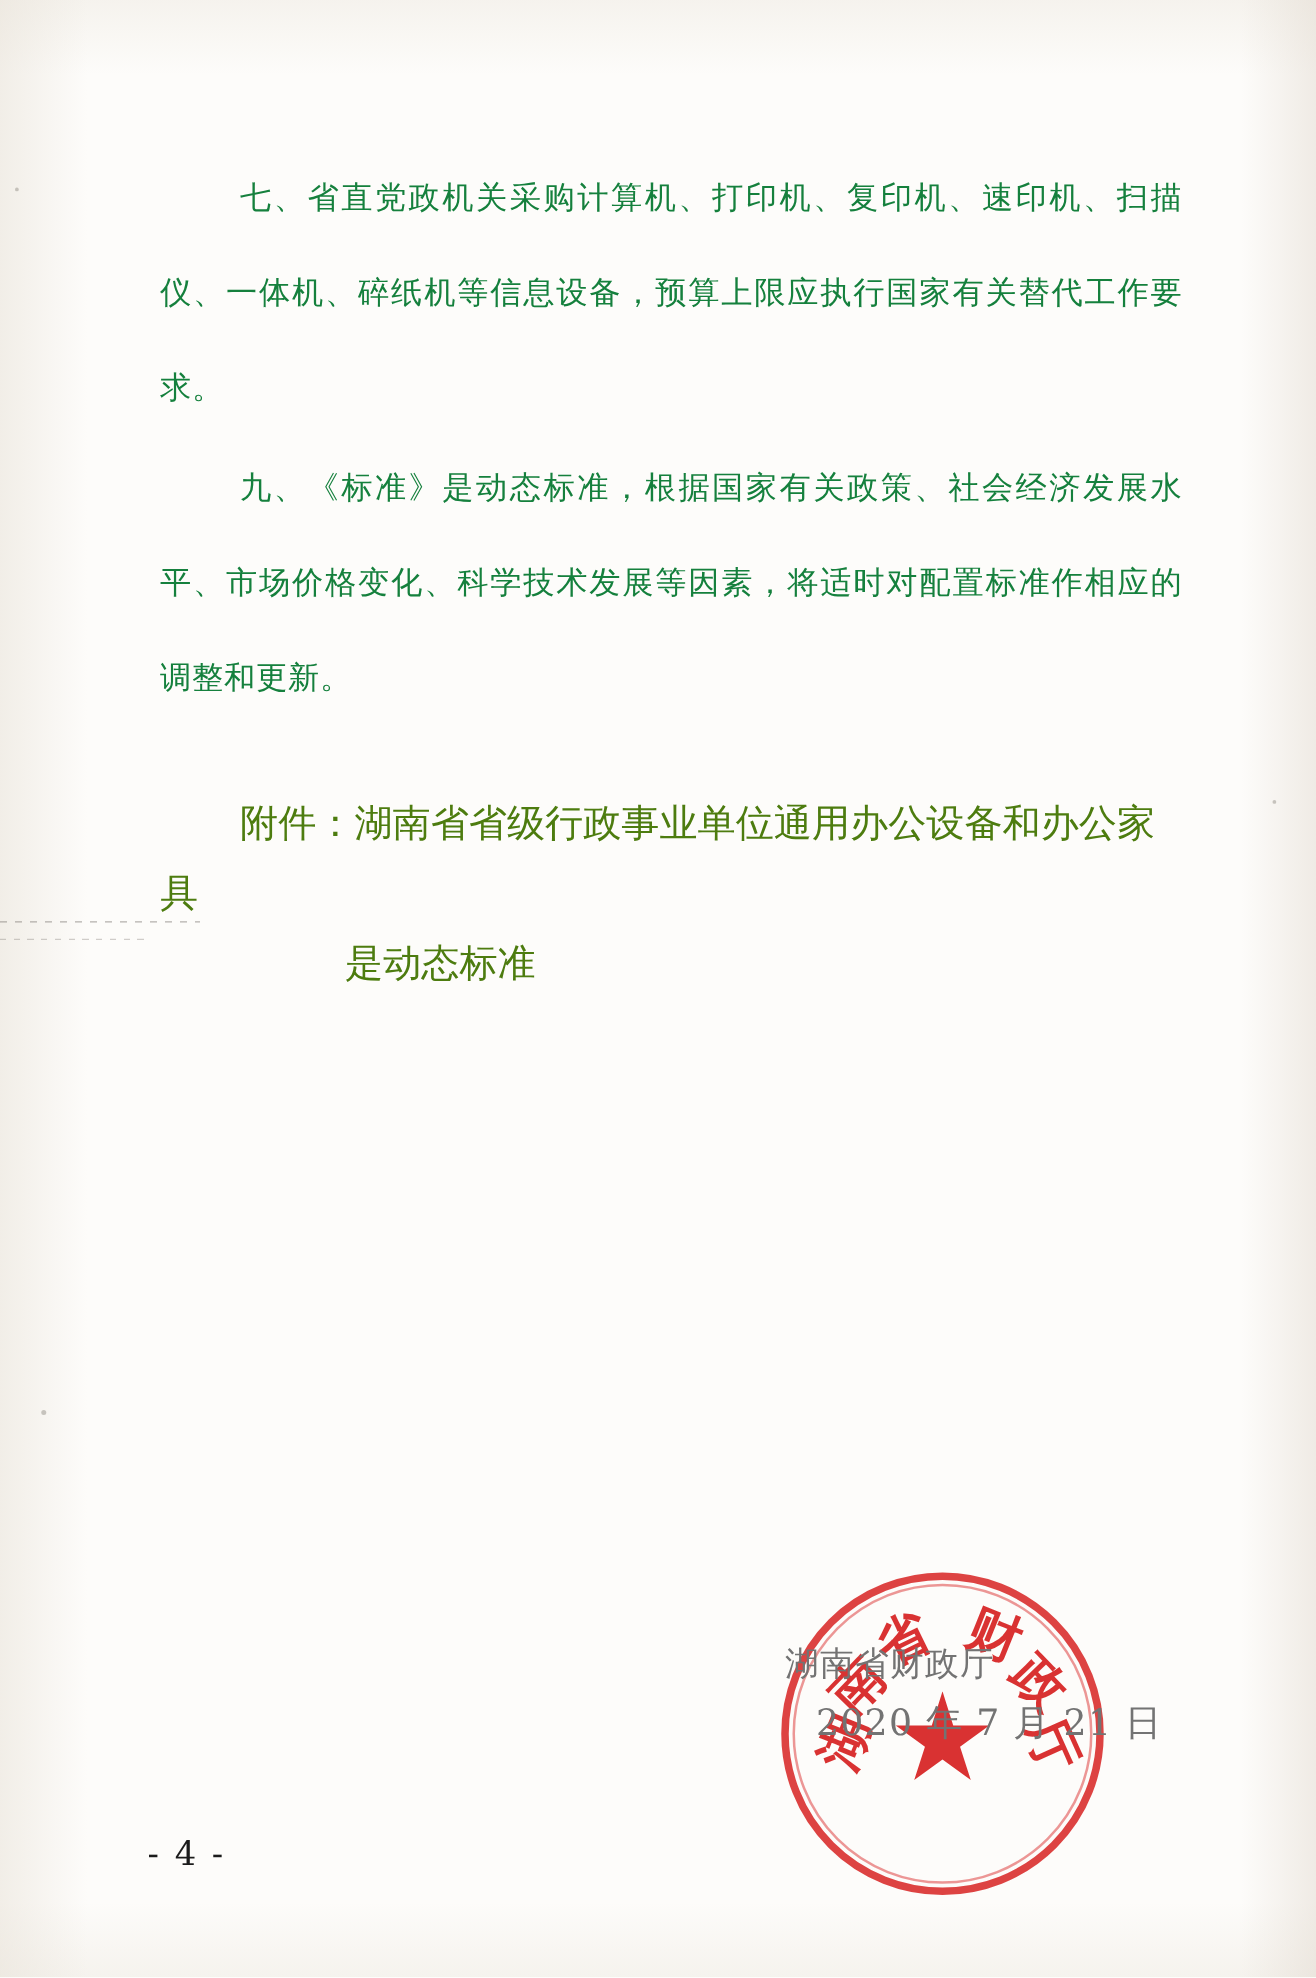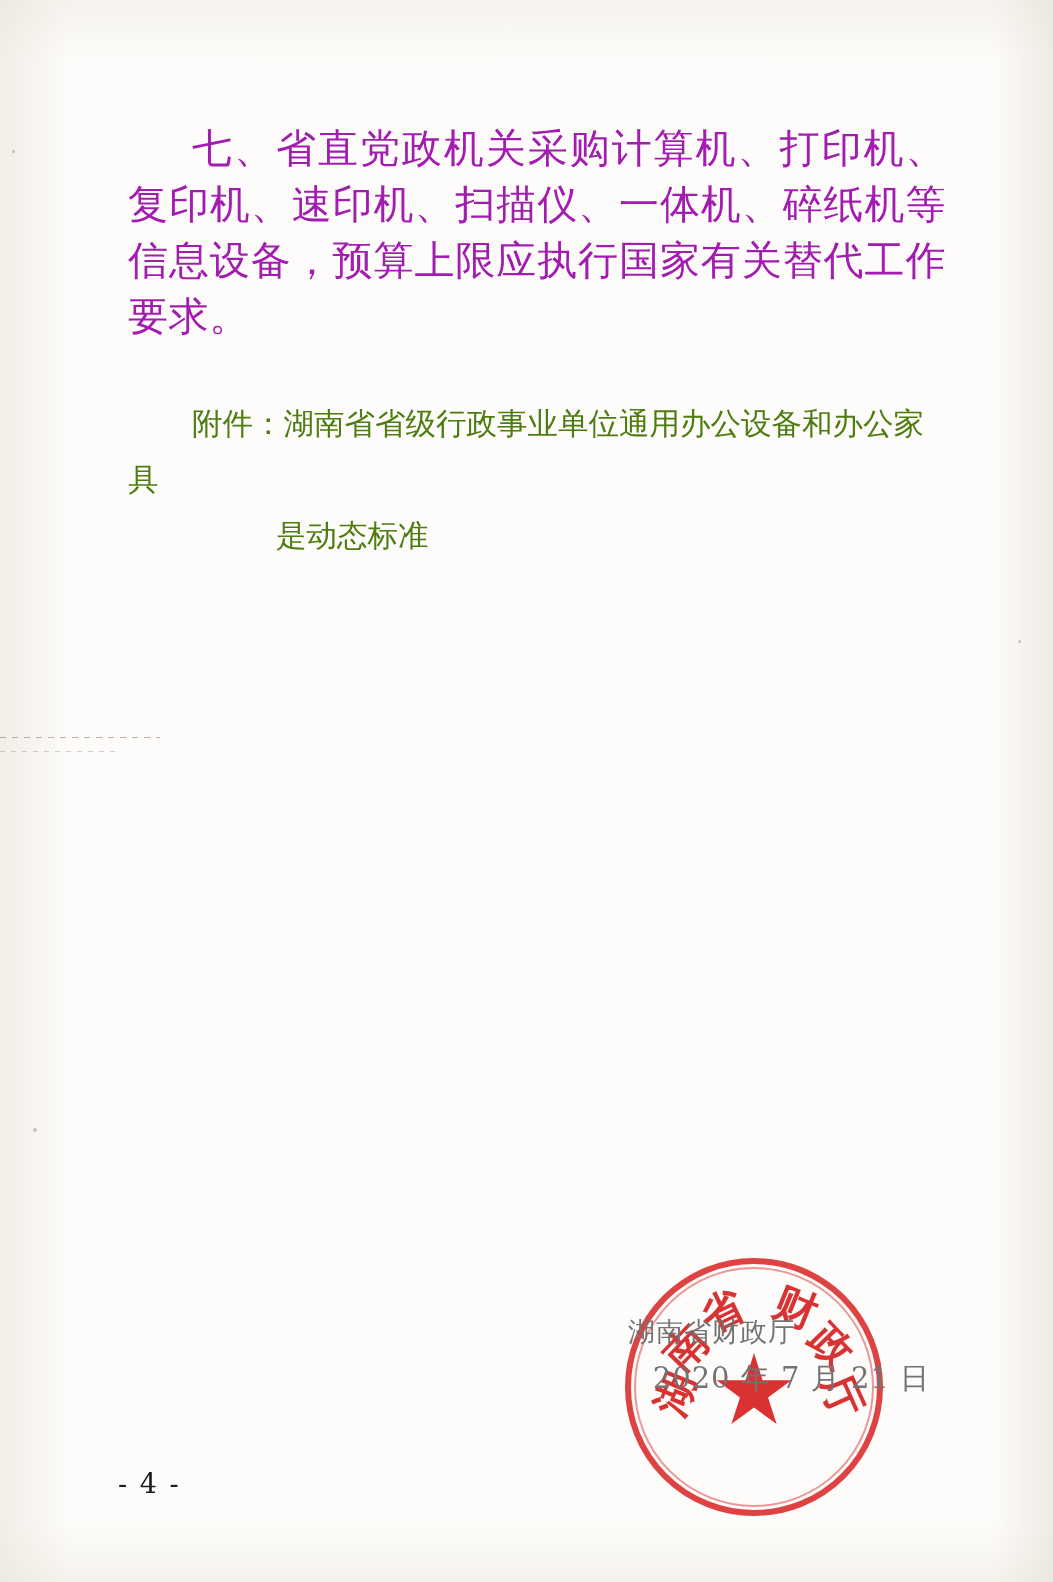--- a/index.html
+++ b/index.html
@@ -55,24 +55,24 @@
   }
 
   .content {
     position: absolute;
     left: 128px;
     top: 120px;
     width: 818px;
   }
 
   .para {
-    font-size: 40px;
-    line-height: 56px;
+    font-size: 25px;
+    line-height: 76px;
     letter-spacing: 0.6px;
-    color: #a21caf;
+    color: #15803d;
     text-align: justify;
     text-justify: inter-ideograph;
     margin: 0 0 4px 0;
     text-indent: 64px;
   }
 
   .attach-block {
     margin-top: 52px;
     font-size: 30.5px;
     line-height: 56px;
@@ -161,20 +161,21 @@
 <div class="page">
   <div class="paper-tint"></div>
   <div class="fold-line"></div>
   <div class="fold-line2"></div>
   <div class="speck" style="left:12px; top:150px; width:3px; height:3px;"></div>
   <div class="speck" style="left:33px; top:1128px; width:4px; height:4px;"></div>
   <div class="speck" style="left:1018px; top:640px; width:3px; height:3px;"></div>
 
   <div class="content">
     <p class="para">七、省直党政机关采购计算机、打印机、复印机、速印机、扫描仪、一体机、碎纸机等信息设备，预算上限应执行国家有关替代工作要求。</p>
+    <p class="para">九、《标准》是动态标准，根据国家有关政策、社会经济发展水平、市场价格变化、科学技术发展等因素，将适时对配置标准作相应的调整和更新。</p>
 
     <div class="attach-block">
       <div class="attach-line1">附件：湖南省省级行政事业单位通用办公设备和办公家具</div>
       <div class="attach-line2">是动态标准</div>
     </div>
   </div>
 
   <div class="seal">
     <div class="ring"></div>
     <div class="ring inner"></div>

